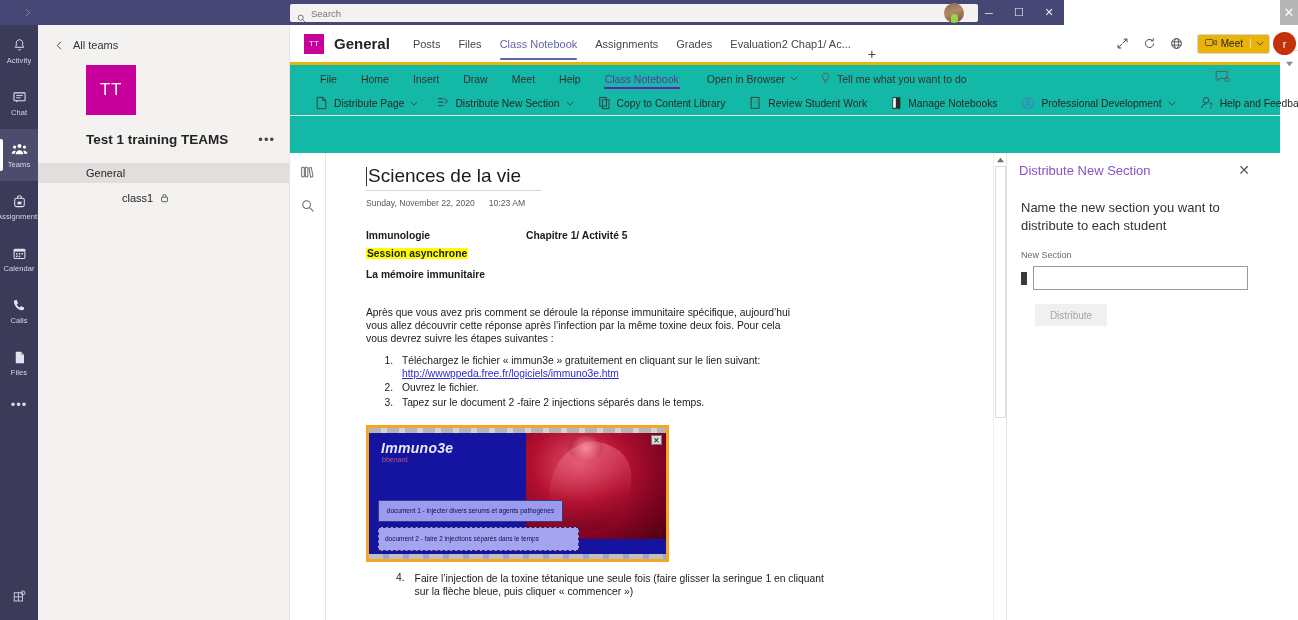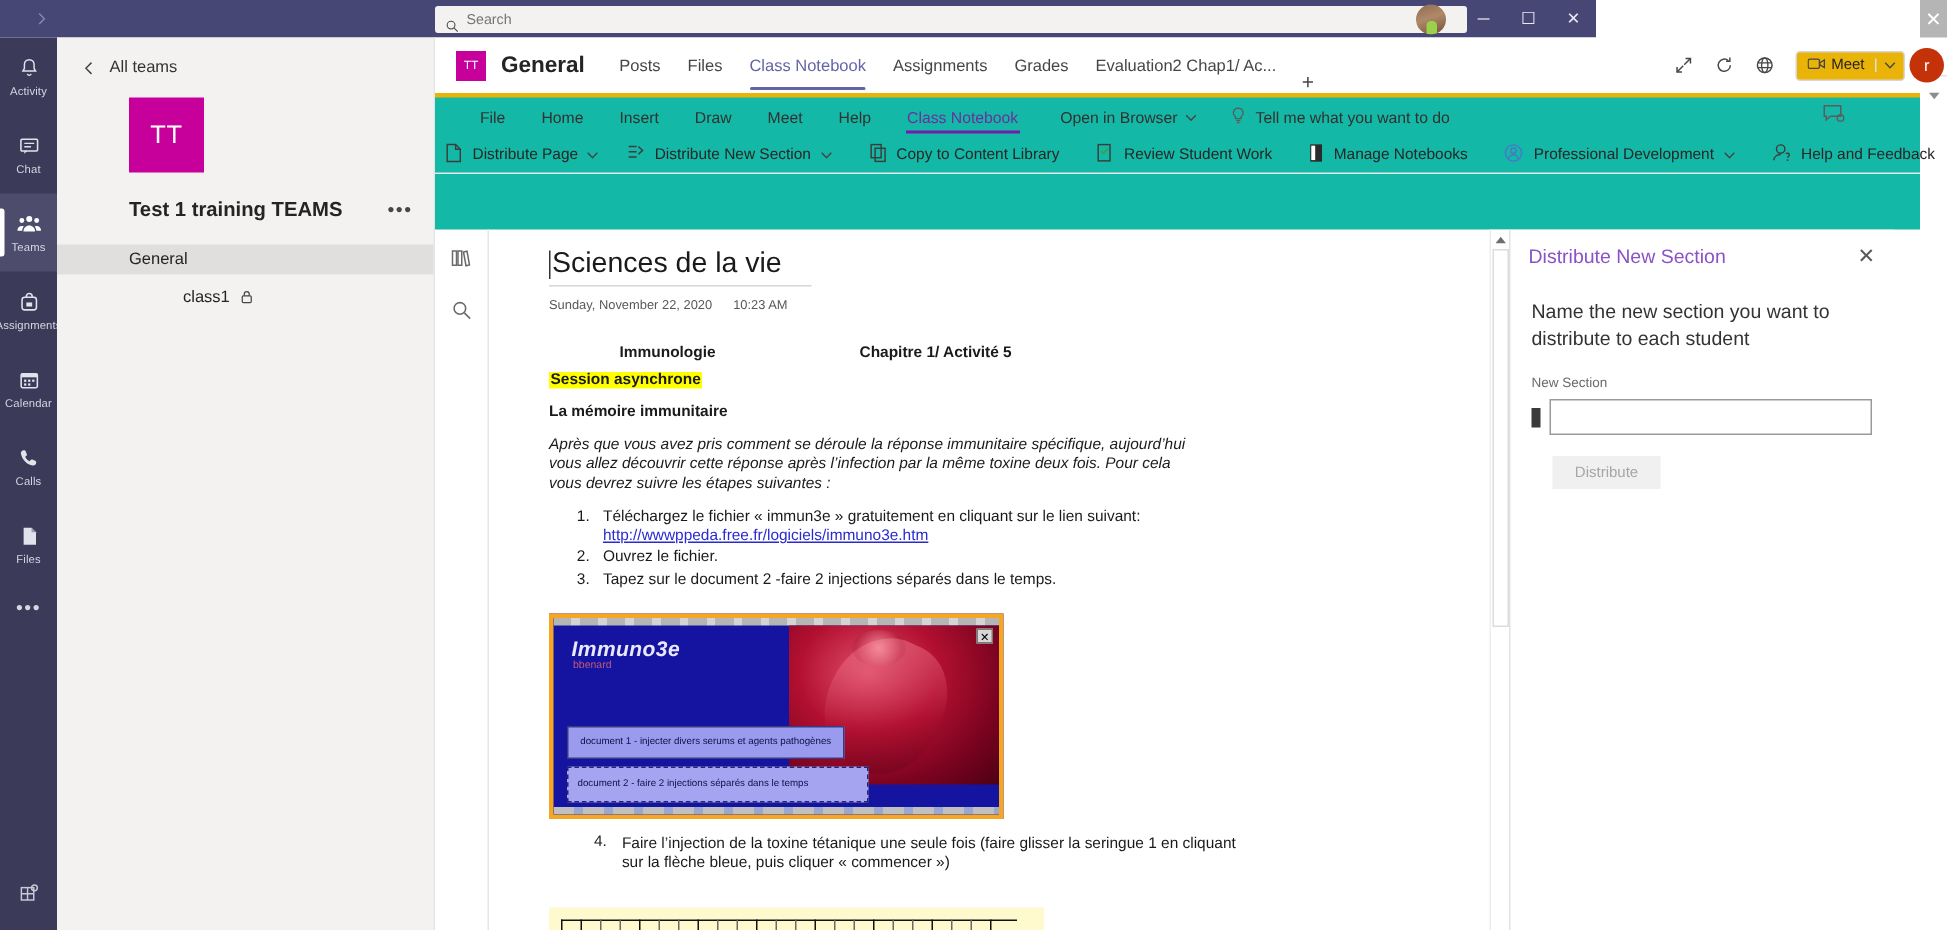--- a/index.html
+++ b/index.html
@@ -130,47 +130,47 @@
   .ribbon-tabs { height: 27px; display:flex; align-items:center; padding-left: 18px; gap: 0; position:relative; }
   .rtab { font-size: 10.5px; color:#323130; padding: 0 12px; height:27px; display:flex; align-items:center;
           cursor:pointer; position:relative; }
   .rtab.active { color:#6b2fa0; }
   .rtab.active::after { content:''; position:absolute; left:11px; right:11px; bottom:3px; height:2px; background:#7719aa; }
   .rtab-plain { font-size: 10.5px; color:#323130; padding: 0 10px 0 16px; display:flex; align-items:center; gap:5px; cursor:pointer; }
   .tellme { display:flex; align-items:center; gap:6px; font-size:10.5px; color:#323130; margin-left: 12px; cursor:pointer; }
   .ribbon-right { position:absolute; right: 50px; top: 4px; color:#5c5c5c; cursor:pointer; }
 
   .ribbon { height: 24px; display:flex; align-items:center; padding-left: 16px; gap:0;
-            border-bottom: 1px solid #e8e8e8; justify-content: center; }
+            border-bottom: 1px solid #e8e8e8; }
   .rbtn { display:flex; align-items:center; gap:6px; font-size:10.3px; color:#262626;
           padding: 0 9px; height:24px; cursor:pointer; white-space:nowrap; }
   .rsep { width:1px; height:16px; background:#dcdcdc; margin: 0 3px; }
   .caret { font-size: 8px; color:#444; }
 
   
   .nbnav { position:absolute; left:0; top: 88px; width: 36px; bottom: 0; background:#fff;
            border-right:1px solid #e6e6e6; padding-top: 12px; display:flex; flex-direction:column;
            align-items:center; gap: 16px; }
   .nbnav .ni { cursor:pointer; color:#6a6a6a; }
 
   
   .canvas { position:absolute; left:36px; top:88px; right: 0; bottom:0; background:#fff; overflow:hidden; }
   .page { position:absolute; left:40px; top:12px; right: 290px; }
   .pg-title { font-size: 19px; color:#1a1a1a; font-weight: 400; padding-bottom: 3px;
               border-bottom: 1px solid #d6d6d6; display:inline-block; min-width: 175px;
               position: relative; padding-left: 2px; }
   .pg-title::before { content:''; position:absolute; left:0; top:2px; bottom:4px; width:1px; background:#333; }
   .pg-date { font-size: 8.6px; color:#595959; margin-top: 7px; display:flex; gap: 14px; }
-  .row2col { display:flex; margin-top: 22px; margin-left: 47px; }
+  .row2col { display:flex; margin-top: 22px; }
   .b { font-weight: bold; color:#1a1a1a; font-size: 10.3px; }
   .c1 { width: 160px; }
   .hl { background:#ffff00; font-weight:bold; font-size:10.3px; color:#1a1a1a;
         display:inline-block; margin-top: 7px; padding: 0 1px; }
   .sub { margin-top: 8px; }
-  .para { margin-top: 10px; font-size: 10.3px; color:#1a1a1a; line-height: 1.28; max-width: 430px; font-style: italic; }
+  .para { margin-top: 26px; font-size: 10.3px; color:#1a1a1a; line-height: 1.28; max-width: 430px; }
   ol.steps { margin: 8px 0 0 30px; font-size: 10.3px; color:#1a1a1a; }
   ol.steps li { line-height: 1.3; padding-left: 6px; margin-bottom: 1px; }
   a.lnk { color:#2a2ad0; text-decoration: underline; font-size: 10.3px; }
 
   
   .shot { margin-top: 16px; width: 303px; height: 137px; border: 3px solid #f5a623;
           position:relative; background:#1414a0; overflow:hidden; }
   .shot .topbar { position:absolute; left:0; top:0; right:0; height:5px;
                   background: repeating-linear-gradient(90deg,#b5b5b5 0 12px,#d4d4d4 12px 18px); }
   .shot .bottombar { position:absolute; left:0; bottom:0; right:0; height:5px;

